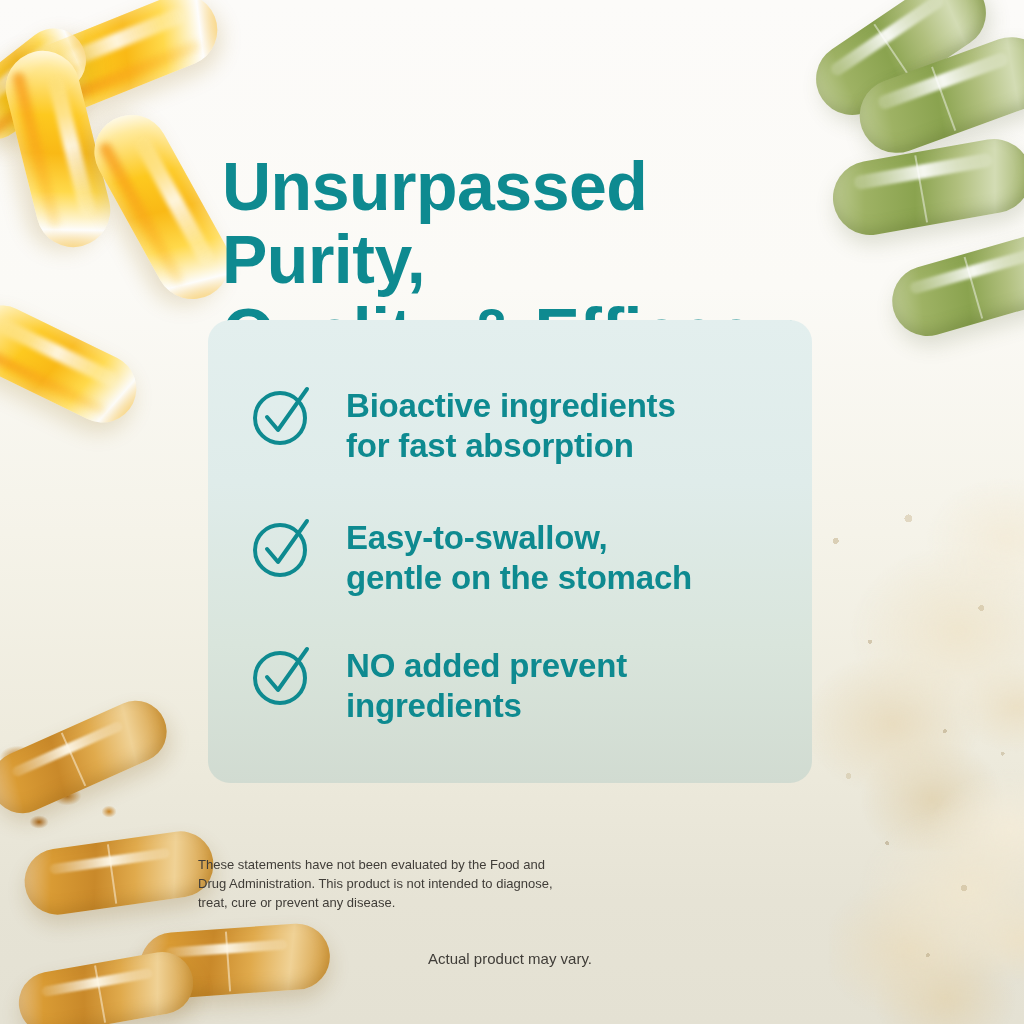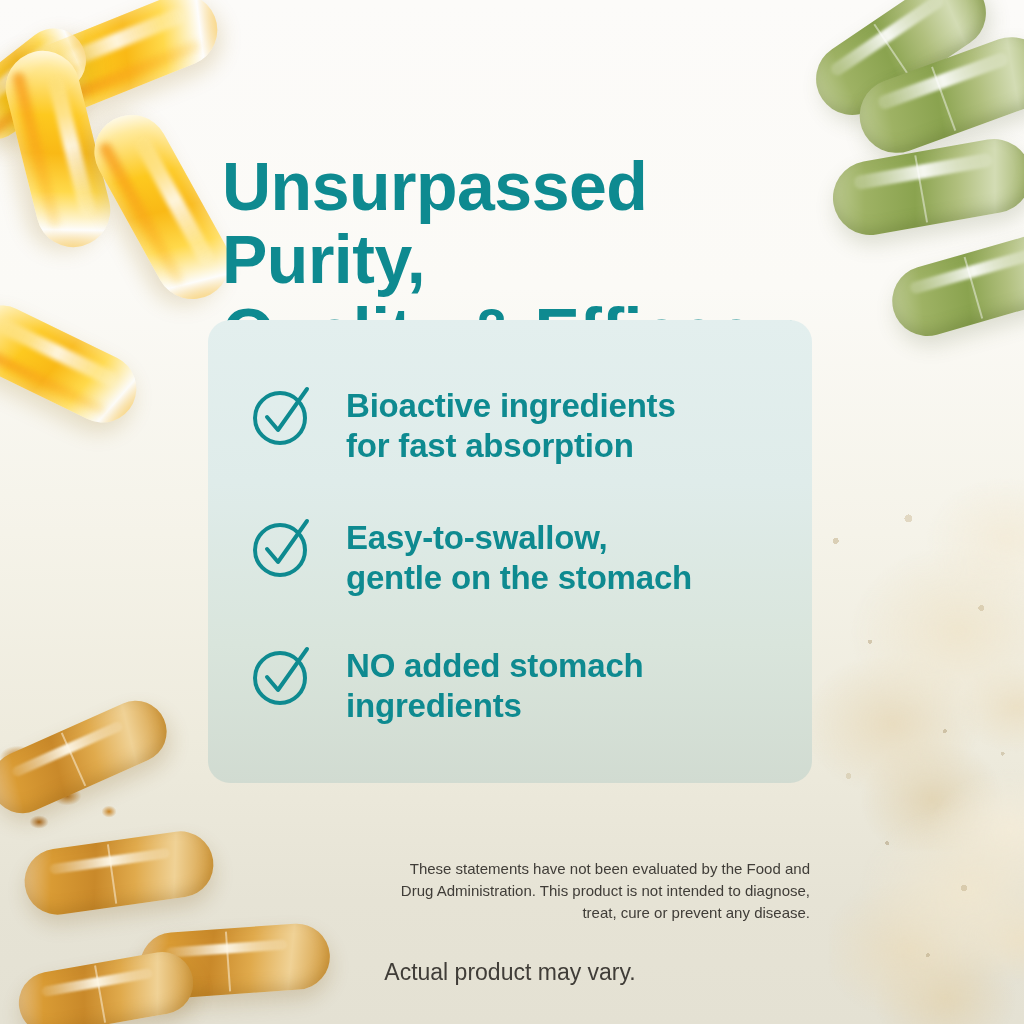--- a/index.html
+++ b/index.html
@@ -221,36 +221,36 @@
     font-weight: 700;
     color: #0e8a90;
     letter-spacing: -0.2px;
     white-space: pre-line;
     padding-top: 10px;
   }
 
   
   #disclaimer {
     position: absolute;
-    left: 206px;
+    left: 198px;
     top: 843px;
     width: 604px;
-    text-align: right;
-    font-size: 15px;
+    text-align: left;
+    font-size: 13px;
     line-height: 1.45;
     color: #403d38;
     white-space: pre-line;
   }
   #product-note {
     position: absolute;
     left: 208px;
     top: 933px;
     width: 604px;
     text-align: center;
-    font-size: 23px;
+    font-size: 15px;
     line-height: 1.45;
     color: #403d38;
   }
 </style>
 </head>
 <body>
 
 <div id="stage">
 
   <div class="deco softgel" style="left:22px; top:18px; width:200px; height:72px; transform:rotate(-22deg);"></div>
@@ -301,21 +301,21 @@
 gentle on the stomach</span>
     </div>
 
     <div class="benefit-row r3">
       <span class="check-icon">
         <svg viewBox="0 0 72 72" width="72" height="72" fill="none" aria-hidden="true">
           <circle cx="32" cy="40" r="25" stroke="#0e8a90" stroke-width="4"></circle>
           <path d="M19 39 L30 52 L59 11" stroke="#0e8a90" stroke-width="4" stroke-linecap="round" stroke-linejoin="round"></path>
         </svg>
       </span>
-      <span class="benefit-text">NO added stomach
+      <span class="benefit-text">NO added prevent
 ingredients</span>
     </div>
 
   </div>
 
   <p id="disclaimer">These statements have not been evaluated by the Food and
 Drug Administration. This product is not intended to diagnose,
 treat, cure or prevent any disease.</p>
   <p id="product-note">Actual product may vary.</p>
 

